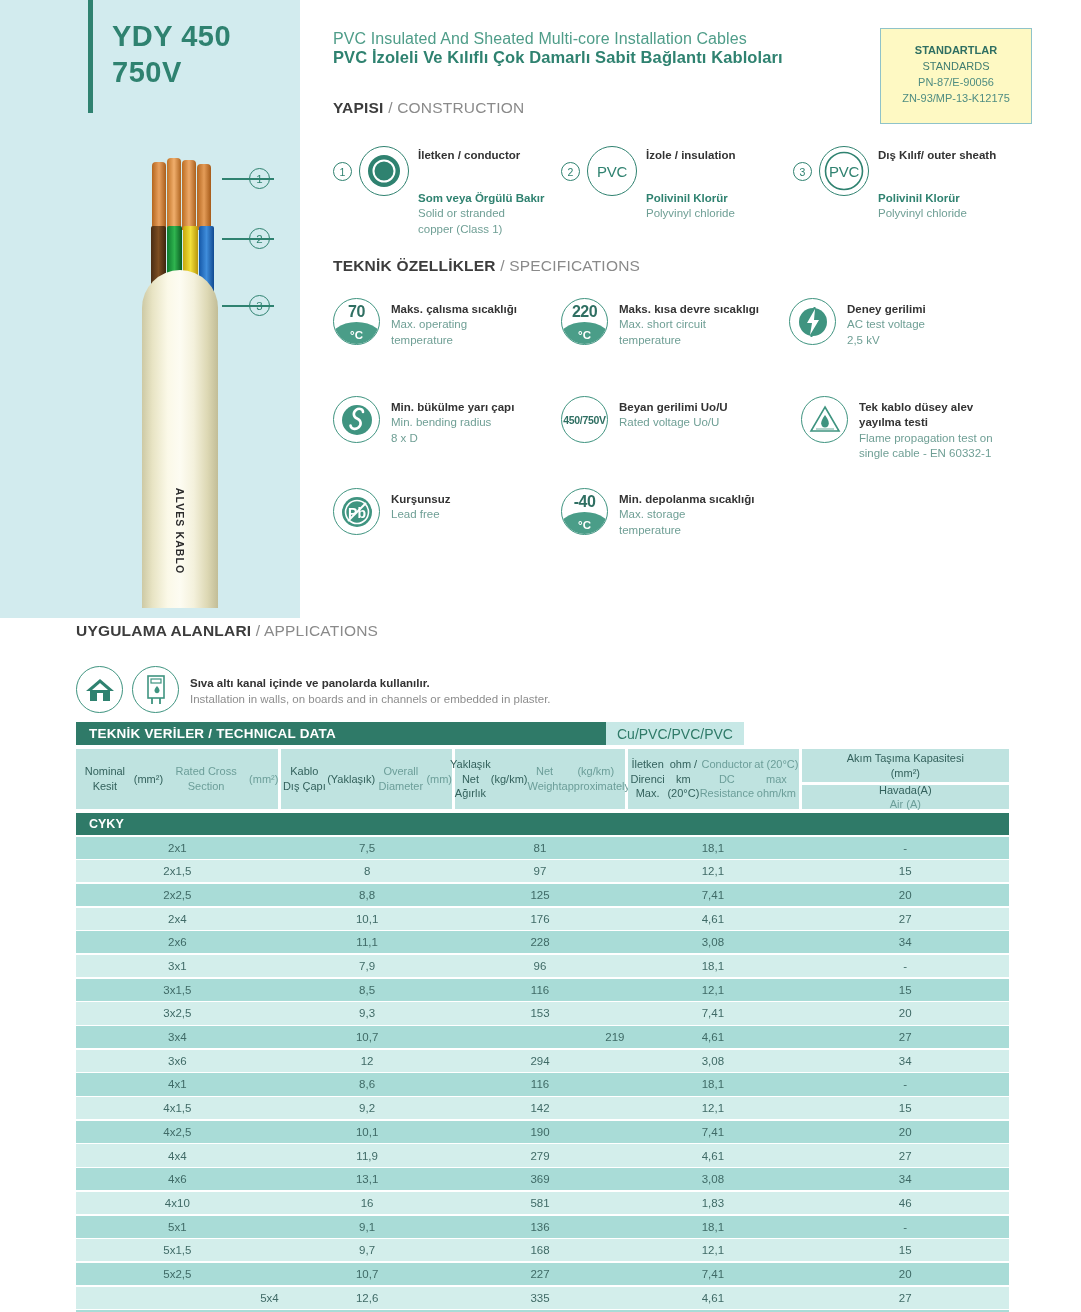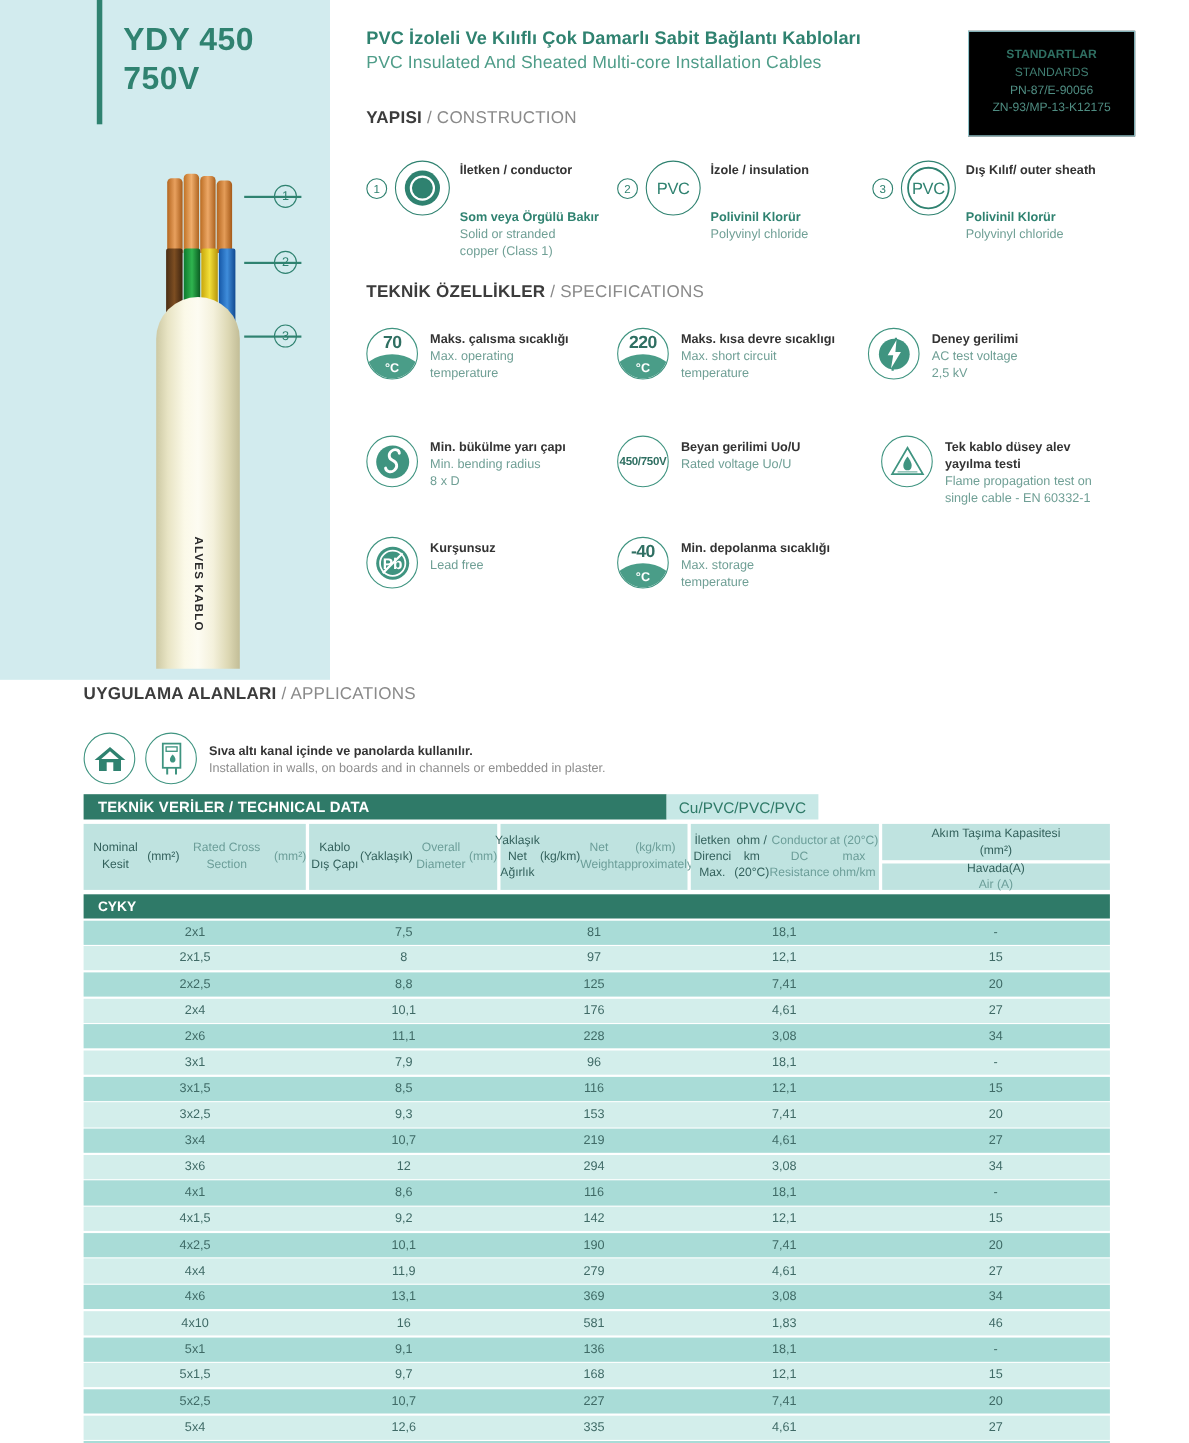--- a/index.html
+++ b/index.html
@@ -61,21 +61,21 @@
     font-size: 11.5px; display: flex; align-items: center; justify-content: center;
   }
   
   #right-content { position: absolute; left: 300px; top: 0; right: 0; top: 0; }
   #title-block { position: absolute; left: 33px; top: 26px; }
   #title-tr { font-size: 16.5px; color: #2f8270; font-weight: bold; letter-spacing: .1px; }
   #title-en { font-size: 16px; color: #4f9d89; margin-top: 4px; letter-spacing: .1px; }
   #standards-box {
     position: absolute; right: 49px; top: 28px;
     width: 152px; padding: 14px 6px 16px;
-    background: #000000; border: 1px solid #8fc3c9;
+    background: #fef9c3; border: 1px solid #8fc3c9;
     text-align: center; line-height: 1.45;
   }
   .std-b { font-size: 11px; font-weight: bold; color: #2f6f62; }
   .std-n { font-size: 11px; color: #4f8d82; }
   .section-head { position: absolute; font-size: 15.5px; letter-spacing: .2px; }
   .section-head b { color: #3c3c3c; font-weight: bold; }
   .section-head span { color: #8a8a8a; }
   
   #construction-row { position: absolute; left: 33px; top: 146px; width: 715px; }
   .cons-item { position: absolute; top: 0; display: flex; align-items: flex-start; }
@@ -193,22 +193,22 @@
     <div class="callout" style="left:249px; top:168px;">1</div>
     <div class="leader" style="left:222px; top:238px;"></div>
     <div class="callout" style="left:249px; top:228px;">2</div>
     <div class="leader" style="left:222px; top:305px;"></div>
     <div class="callout" style="left:249px; top:295px;">3</div>
   </div>
 
   <div id="right-content">
 
     <div id="title-block">
+      <div id="title-en">PVC Insulated And Sheated Multi-core Installation Cables</div>
       <div id="title-tr">PVC İzoleli Ve Kılıflı Çok Damarlı Sabit Bağlantı Kabloları</div>
-      <div id="title-en">PVC Insulated And Sheated Multi-core Installation Cables</div>
     </div>
 
     <div id="standards-box">
       <div class="std-b">STANDARTLAR</div>
       <div class="std-b" style="font-weight:normal;color:#3f7c70;">STANDARDS</div>
       <div class="std-n">PN-87/E-90056</div>
       <div class="std-n">ZN-93/MP-13-K12175</div>
     </div>
 
     <div class="section-head" style="left:33px; top:99px;">
@@ -509,21 +509,21 @@
       <div class="row even">
         <div class="cell" style="width: 204px; margin-right: 3px;">3x2,5</div>
         <div class="cell" style="width: 172px; margin-right: 3px;">9,3</div>
         <div class="cell" style="width: 170px; margin-right: 3px;">153</div>
         <div class="cell" style="width: 172px; margin-right: 3px;">7,41</div>
         <div class="cell" style="width: 209px; margin-right: 0px;">20</div>
       </div>
       <div class="row odd">
         <div class="cell" style="width: 204px; margin-right: 3px;">3x4</div>
         <div class="cell" style="width: 172px; margin-right: 3px;">10,7</div>
-        <div class="cell" style="width: 170px; margin-right: 3px;">219</div>
+        <div class="cell" style="width: 170px; margin-right: 3px; text-align: right;">219</div>
         <div class="cell" style="width: 172px; margin-right: 3px;">4,61</div>
         <div class="cell" style="width: 209px; margin-right: 0px;">27</div>
       </div>
       <div class="row even">
         <div class="cell" style="width: 204px; margin-right: 3px;">3x6</div>
         <div class="cell" style="width: 172px; margin-right: 3px;">12</div>
         <div class="cell" style="width: 170px; margin-right: 3px;">294</div>
         <div class="cell" style="width: 172px; margin-right: 3px;">3,08</div>
         <div class="cell" style="width: 209px; margin-right: 0px;">34</div>
       </div>
@@ -584,21 +584,21 @@
         <div class="cell" style="width: 209px; margin-right: 0px;">15</div>
       </div>
       <div class="row odd">
         <div class="cell" style="width: 204px; margin-right: 3px;">5x2,5</div>
         <div class="cell" style="width: 172px; margin-right: 3px;">10,7</div>
         <div class="cell" style="width: 170px; margin-right: 3px;">227</div>
         <div class="cell" style="width: 172px; margin-right: 3px;">7,41</div>
         <div class="cell" style="width: 209px; margin-right: 0px;">20</div>
       </div>
       <div class="row even">
-        <div class="cell" style="width: 204px; margin-right: 3px;">5x4</div>
+        <div class="cell" style="width: 204px; margin-right: 3px; text-align: right;">5x4</div>
         <div class="cell" style="width: 172px; margin-right: 3px;">12,6</div>
         <div class="cell" style="width: 170px; margin-right: 3px;">335</div>
         <div class="cell" style="width: 172px; margin-right: 3px;">4,61</div>
         <div class="cell" style="width: 209px; margin-right: 0px;">27</div>
       </div>
       <div class="row odd"></div>
     </div>
 </div>
 
 </body></html>

